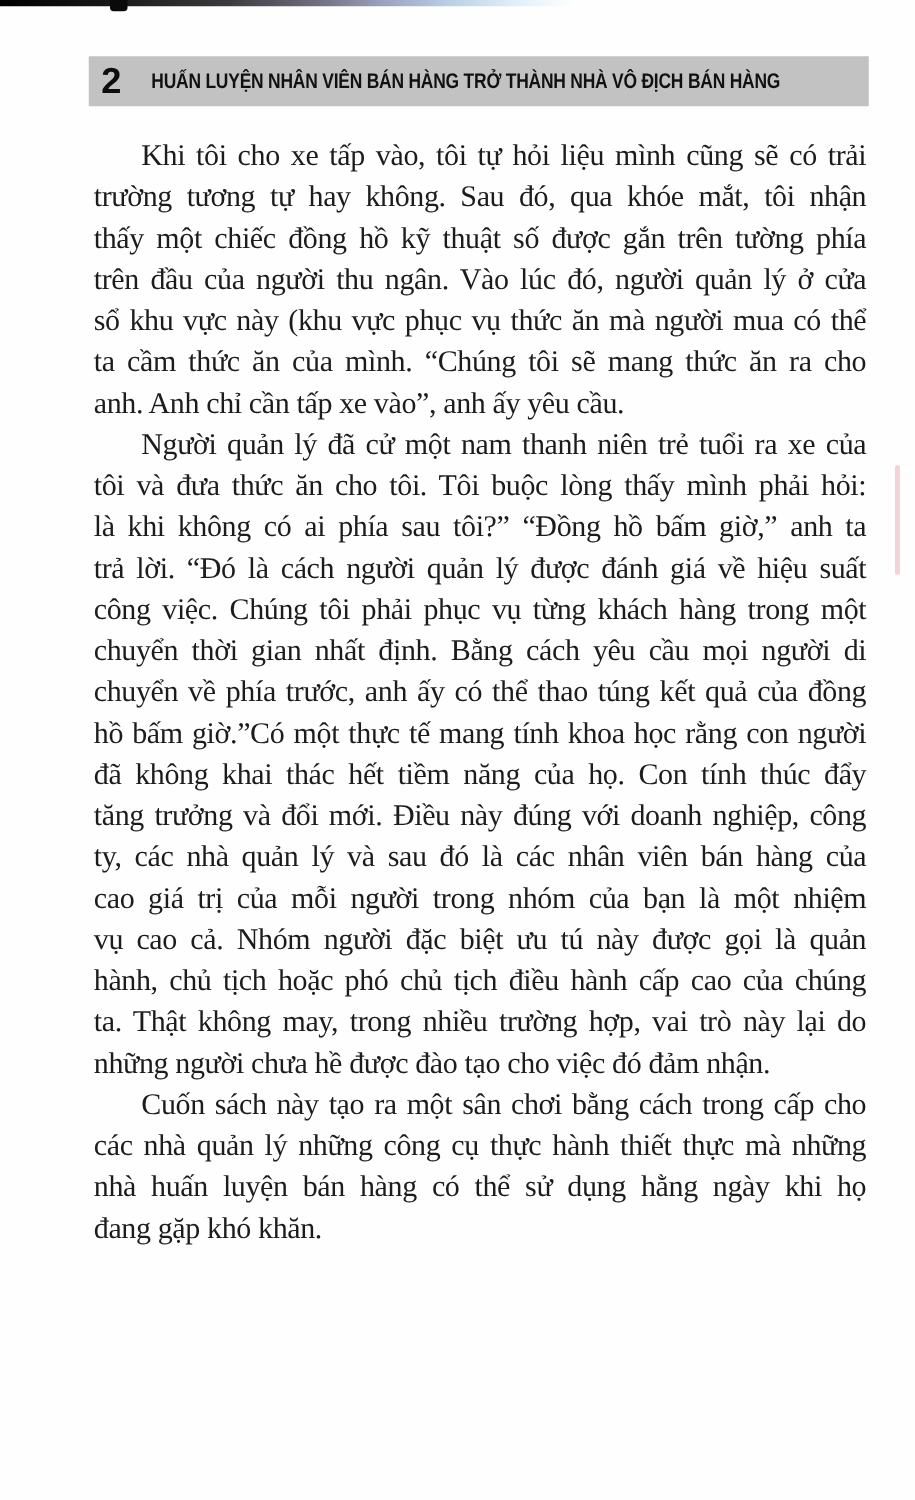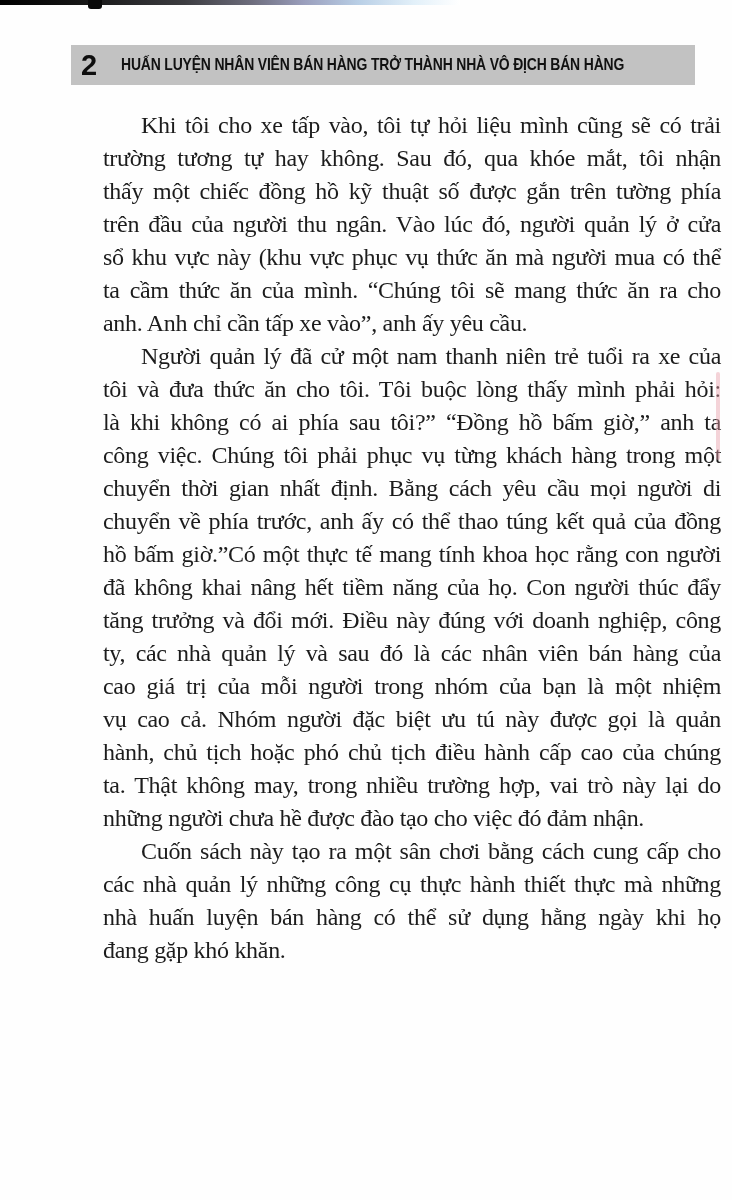--- a/index.html
+++ b/index.html
@@ -62,21 +62,20 @@
     transform-origin: left center;
     flex: 0 0 auto;
   }
 
   
   .text-block {
     position: absolute;
     left: 75px; top: 109px;
     width: 618px;
     color: #1c1c1c;
-    margin-left: 28px;
   }
   .line {
     font-size: 24px;
     line-height: 33px;
     height: 33px;
     letter-spacing: -0.3px;
     white-space: nowrap;
     text-align: justify;
     text-align-last: justify;
     overflow: visible;
@@ -112,31 +111,32 @@
     <div class="line para-start">Khi tôi cho xe tấp vào, tôi tự hỏi liệu mình cũng sẽ có trải</div>
     <div class="line">trường tương tự hay không. Sau đó, qua khóe mắt, tôi nhận</div>
     <div class="line">thấy một chiếc đồng hồ kỹ thuật số được gắn trên tường phía</div>
     <div class="line">trên đầu của người thu ngân. Vào lúc đó, người quản lý ở cửa</div>
     <div class="line">sổ khu vực này (khu vực phục vụ thức ăn mà người mua có thể</div>
     <div class="line">ta cầm thức ăn của mình. “Chúng tôi sẽ mang thức ăn ra cho</div>
     <div class="line para-end">anh. Anh chỉ cần tấp xe vào”, anh ấy yêu cầu.</div>
     <div class="line para-start">Người quản lý đã cử một nam thanh niên trẻ tuổi ra xe của</div>
     <div class="line">tôi và đưa thức ăn cho tôi. Tôi buộc lòng thấy mình phải hỏi:</div>
     <div class="line">là khi không có ai phía sau tôi?” “Đồng hồ bấm giờ,” anh ta</div>
+    <div class="line">trả lời. “Đó là cách người quản lý được đánh giá về hiệu suất</div>
     <div class="line">công việc. Chúng tôi phải phục vụ từng khách hàng trong một</div>
     <div class="line">chuyển thời gian nhất định. Bằng cách yêu cầu mọi người di</div>
     <div class="line">chuyển về phía trước, anh ấy có thể thao túng kết quả của đồng</div>
     <div class="line">hồ bấm giờ.”Có một thực tế mang tính khoa học rằng con người</div>
-    <div class="line">đã không khai nâng hết tiềm năng của họ. Con người thúc đẩy</div>
+    <div class="line">đã không khai thác hết tiềm năng của họ. Con tính thúc đẩy</div>
     <div class="line">tăng trưởng và đổi mới. Điều này đúng với doanh nghiệp, công</div>
     <div class="line">ty, các nhà quản lý và sau đó là các nhân viên bán hàng của</div>
     <div class="line">cao giá trị của mỗi người trong nhóm của bạn là một nhiệm</div>
     <div class="line">vụ cao cả. Nhóm người đặc biệt ưu tú này được gọi là quản</div>
     <div class="line">hành, chủ tịch hoặc phó chủ tịch điều hành cấp cao của chúng</div>
     <div class="line">ta. Thật không may, trong nhiều trường hợp, vai trò này lại do</div>
     <div class="line para-end">những người chưa hề được đào tạo cho việc đó đảm nhận.</div>
-    <div class="line para-start">Cuốn sách này tạo ra một sân chơi bằng cách cung cấp cho</div>
+    <div class="line para-start">Cuốn sách này tạo ra một sân chơi bằng cách trong cấp cho</div>
     <div class="line">các nhà quản lý những công cụ thực hành thiết thực mà những</div>
     <div class="line">nhà huấn luyện bán hàng có thể sử dụng hằng ngày khi họ</div>
     <div class="line para-end">đang gặp khó khăn.</div>
   </div>
 
 <div class="pink-streak"></div>
 
 </body></html>

